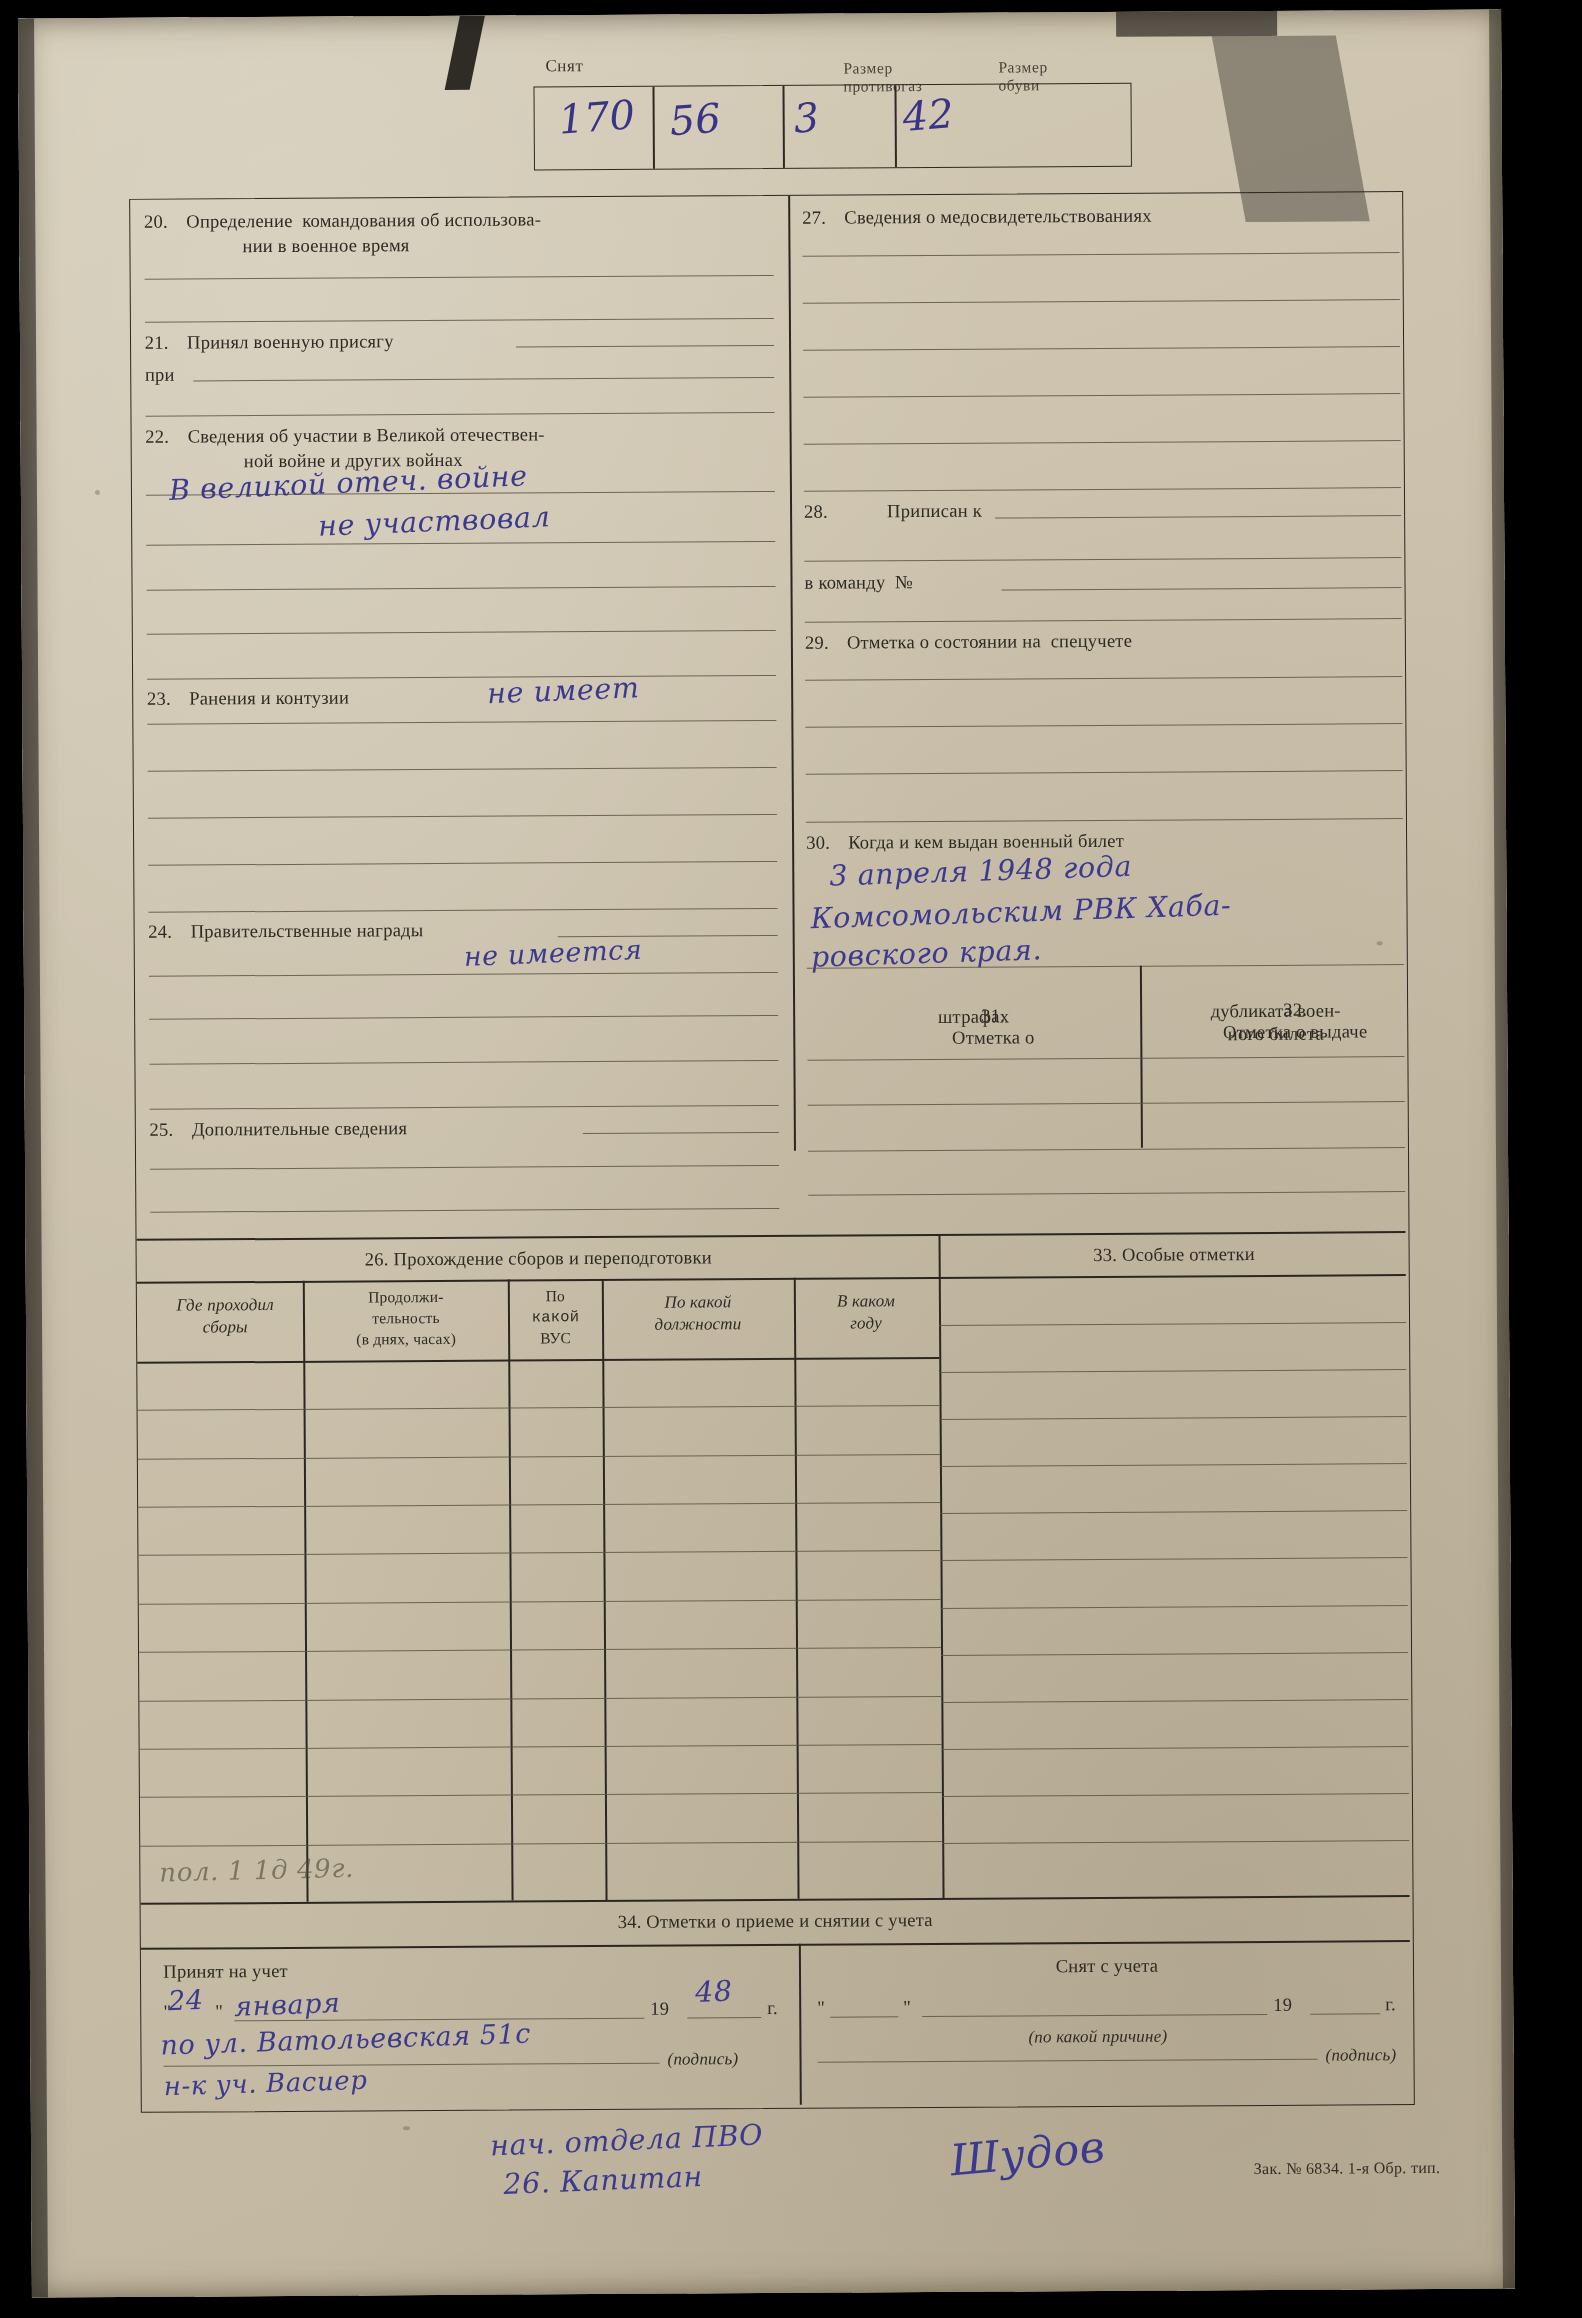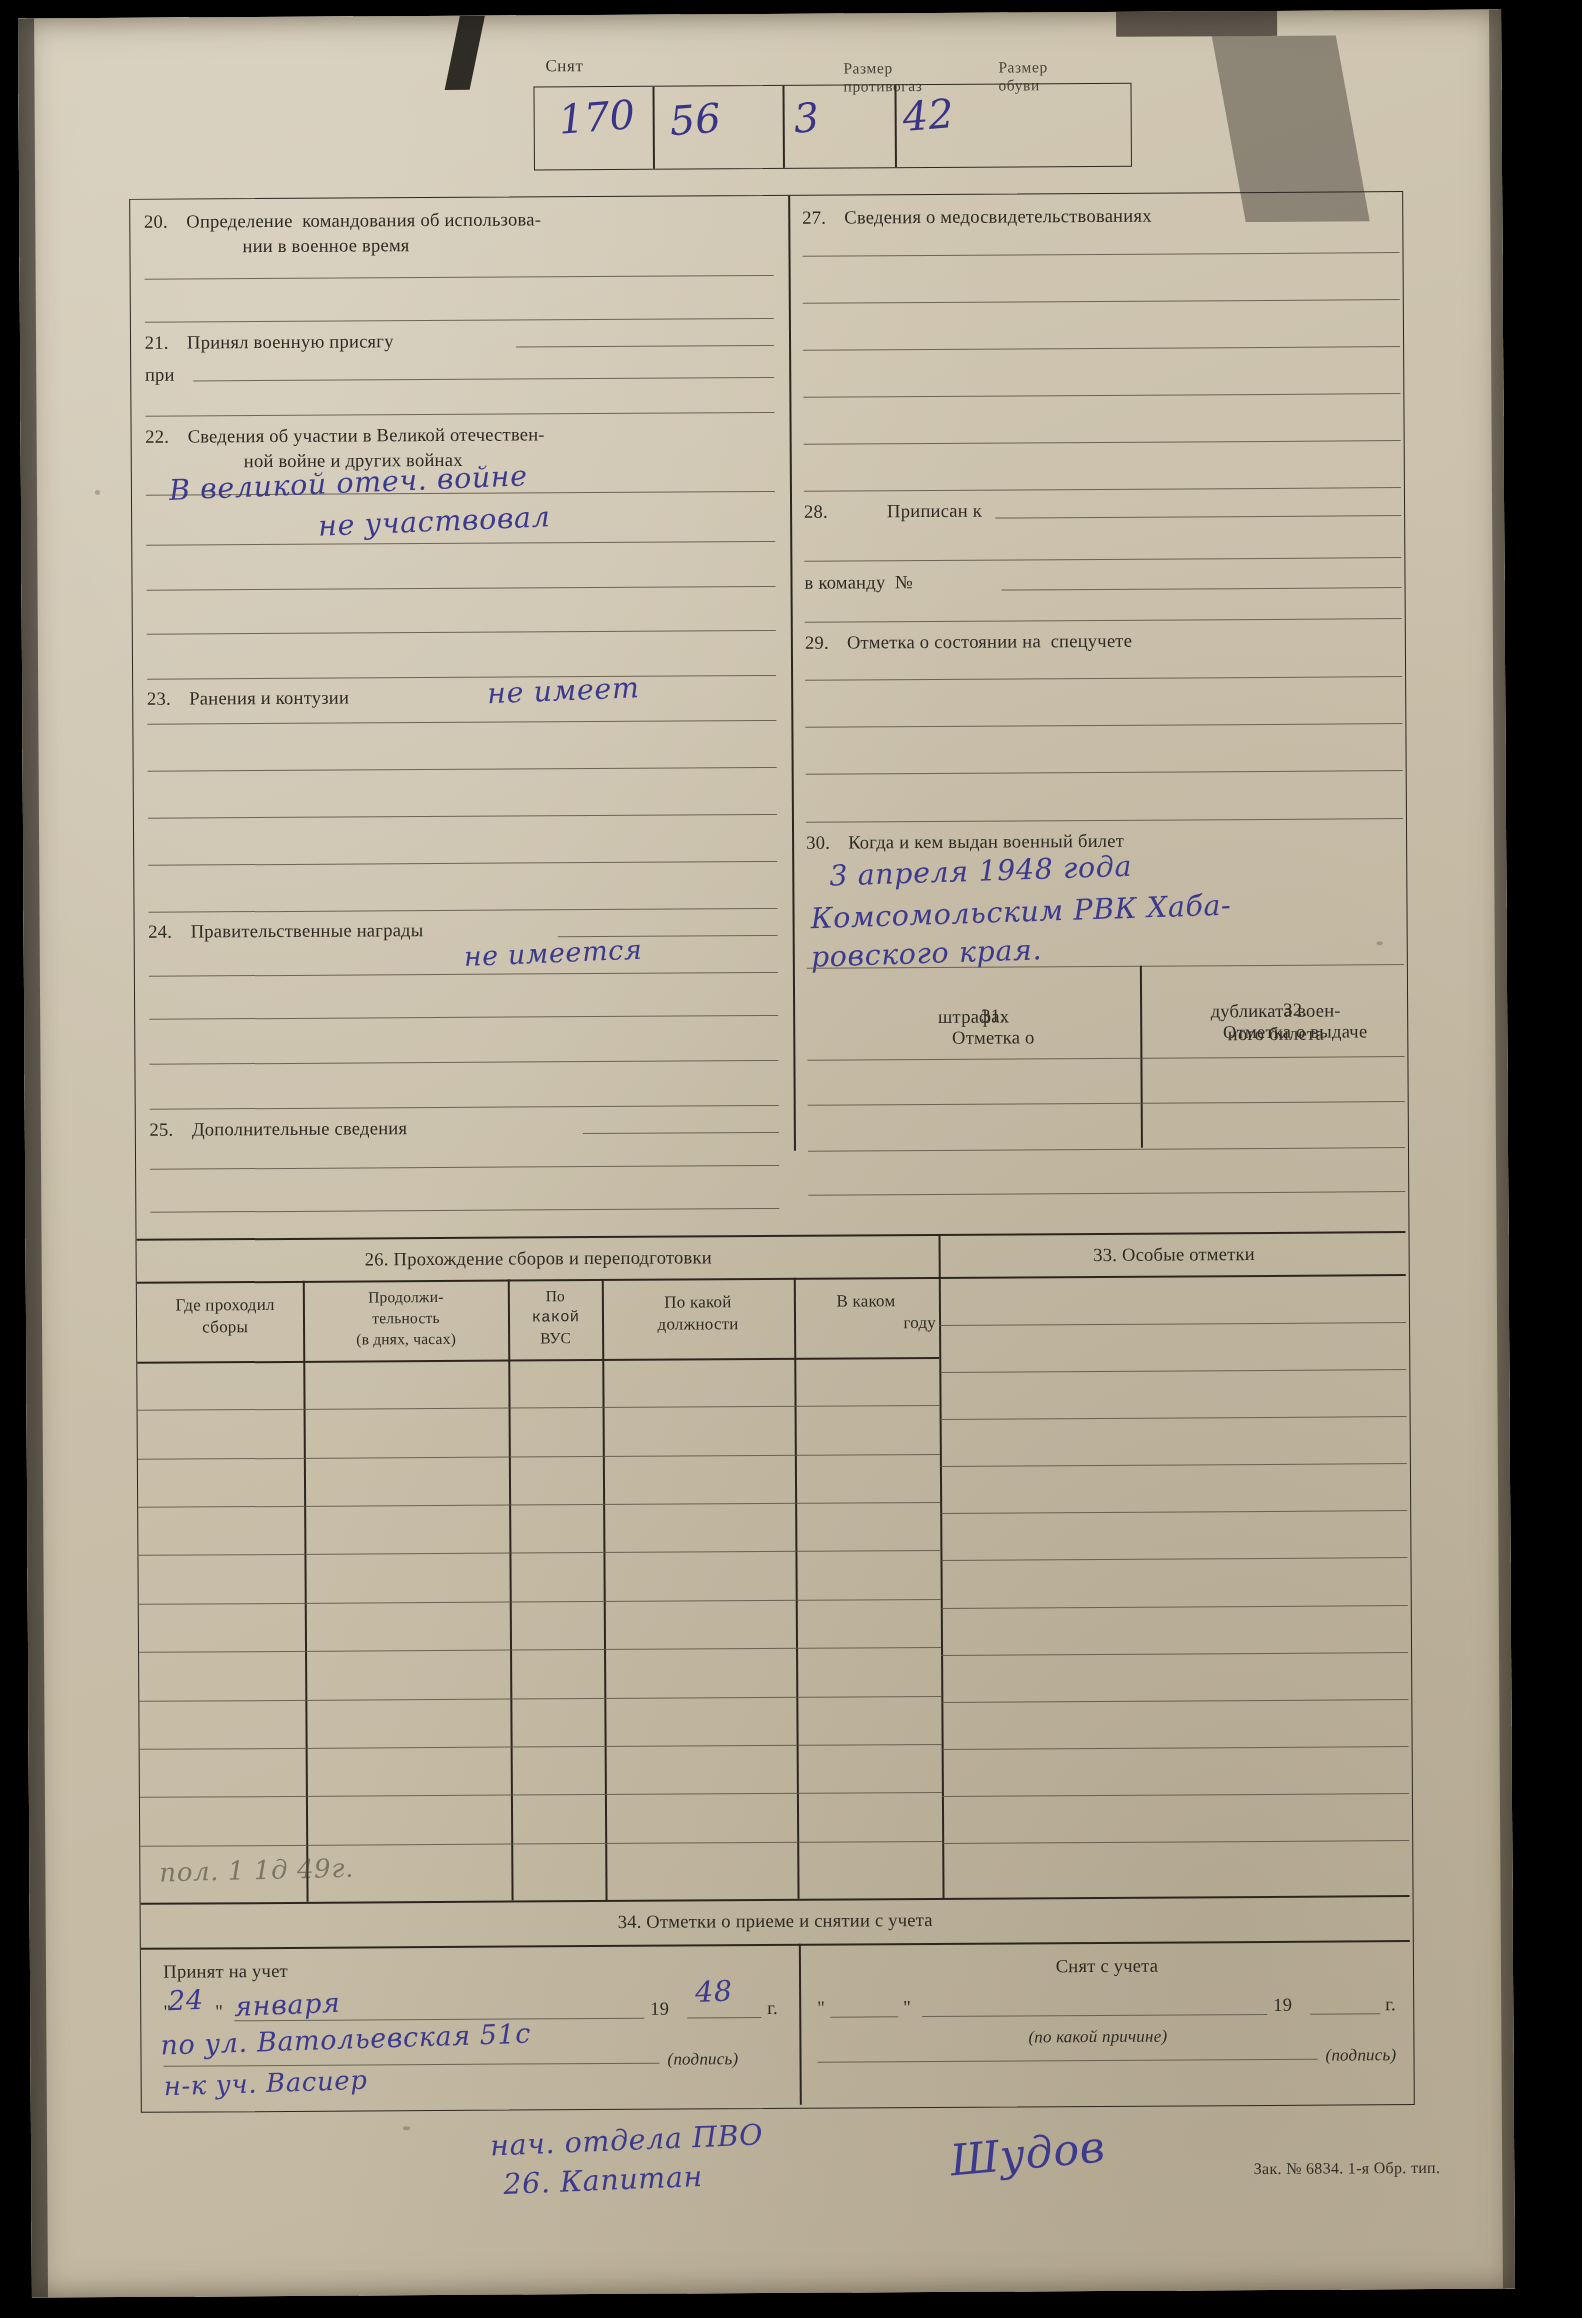--- a/index.html
+++ b/index.html
@@ -124,21 +124,21 @@
   .fld {
     position: absolute;
     font-size: 18.6px;
     color: #2f2b24;
     letter-spacing: 0.2px;
     line-height: 1.22;
     font-family: "Liberation Serif", serif;
     white-space: pre;
   }
   .fld.center { text-align: center; }
-  .small { font-size: 17px; }
+  .small { font-size: 17px; font-style: italic; }
   .smaller { font-size: 15.5px; }
 
   
   .hw {
     position: absolute;
     font-family: "DejaVu Serif", serif;
     font-style: italic;
     color: #3c3a8e;
     letter-spacing: 0.6px;
     white-space: pre;
@@ -313,21 +313,21 @@
       <div class="fld center smaller" style="left:169px;top:1132px;width:200px;">(в днях, часах)</div>
 
       <div class="fld center smaller" style="left:374px;top:1090px;width:89px;">По</div>
       <div class="fld center smaller" style="left:374px;top:1111px;width:89px;font-family:Liberation Mono, monospace;">какой</div>
       <div class="fld center smaller" style="left:374px;top:1132px;width:89px;">ВУС</div>
 
       <div class="fld center small" style="left:468px;top:1096px;width:186px;">По какой</div>
       <div class="fld center small" style="left:468px;top:1118px;width:186px;">должности</div>
 
       <div class="fld center small" style="left:659px;top:1096px;width:140px;">В каком</div>
-      <div class="fld center small" style="left:659px;top:1118px;width:140px;text-align:right;">году</div>
+      <div class="fld center small" style="left:659px;top:1118px;width:140px;">году</div>
 
       <div class="hline thick" style="left:0;top:1162px;width:802px;"></div>
 
       <div class="hline" style="left:0;top:1210px;width:802px;"></div>
       <div class="hline" style="left:0;top:1259px;width:802px;"></div>
       <div class="hline" style="left:0;top:1307px;width:802px;"></div>
       <div class="hline" style="left:0;top:1355px;width:802px;"></div>
       <div class="hline" style="left:0;top:1404px;width:802px;"></div>
       <div class="hline" style="left:0;top:1452px;width:802px;"></div>
       <div class="hline" style="left:0;top:1501px;width:802px;"></div>

